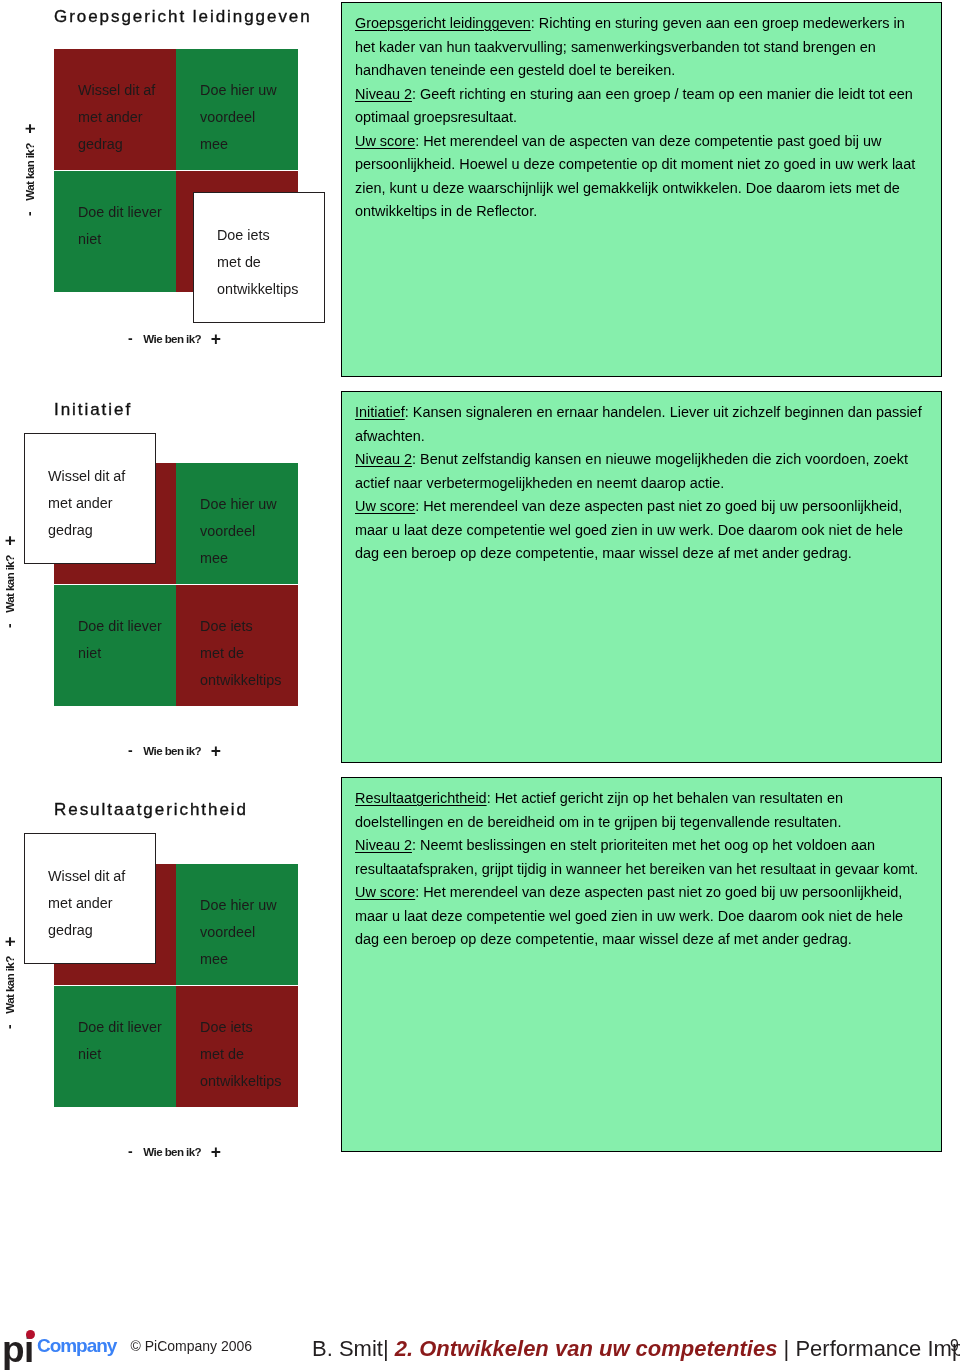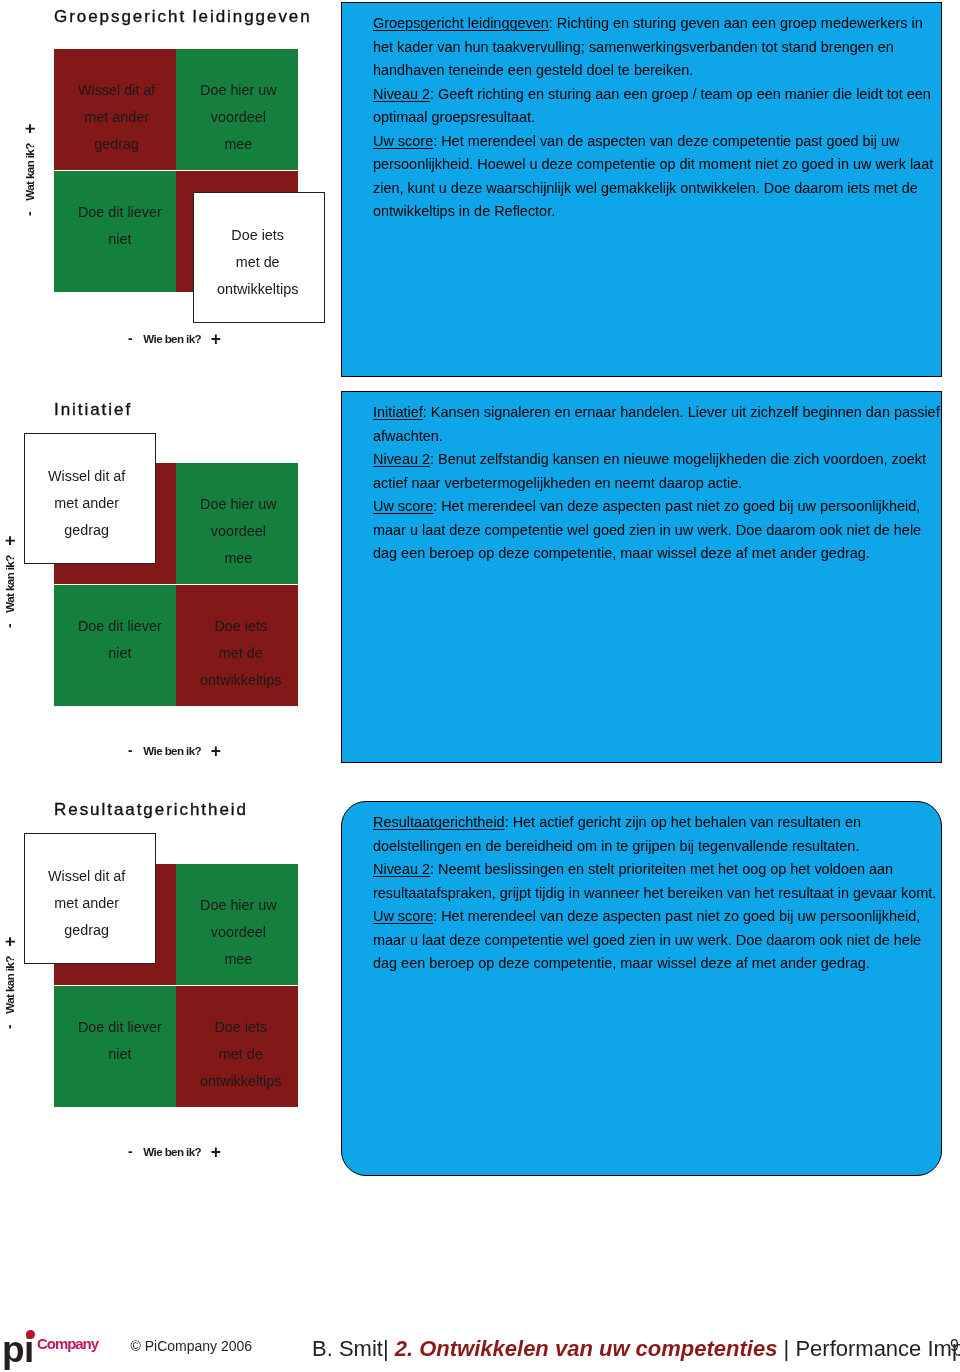--- a/index.html
+++ b/index.html
@@ -15,46 +15,46 @@
     letter-spacing:1.95px;color:#111111;white-space:nowrap;-webkit-text-stroke:0.35px #111111;}
 
   
   .matrix{position:absolute;width:244px;height:244px;}
   .cell{position:absolute;width:121.5px;height:121.2px;box-sizing:border-box;}
   .cell.tl{left:0;top:0;}
   .cell.tr{left:122.1px;top:0;}
   .cell.bl{left:0;top:121.9px;}
   .cell.br{left:122.1px;top:121.9px;}
   .cell .ct{position:absolute;left:24px;top:28px;font-size:14.35px;line-height:27px;color:#1c1a1a;}
-  .ln{display:block;white-space:nowrap;text-align:center;}
+  .ln{display:block;white-space:nowrap;}
   .dark{background:#821818;}
   .light{background:#15803d;}
 
   
   .overlay{position:absolute;width:132px;height:131px;background:#fff;border:1.6px solid #231f20;box-sizing:border-box;z-index:3;}
   .overlay .ct{position:absolute;left:23px;top:29px;font-size:14.35px;line-height:27px;color:#1c1a1a;}
 
   
   .axlbl{position:absolute;white-space:nowrap;font-family:"Liberation Sans",sans-serif;
      font-size:11.6px;font-weight:600;letter-spacing:-0.6px;color:#1a1a1a;line-height:1;}
   .axlbl .plus{font-size:17.5px;position:relative;top:1.7px;letter-spacing:0;margin-left:7px;}
   .axlbl .minus{font-size:14px;font-weight:700;letter-spacing:0;position:relative;top:-0.5px;margin-right:8px;}
   .yaxis{transform:rotate(-90deg);transform-origin:left top;}
 
   
-  .panel{position:absolute;left:341px;width:601px;border:1.5px solid #000;box-sizing:border-box;background:#0ea5e9;padding-left:18px;}
+  .panel{position:absolute;left:341px;width:601px;border:1.5px solid #000;box-sizing:border-box;background:#86efac;}
   .panel .inner{padding:9px 0 0 13px;width:572px;}
   .panel p{margin:0;font-size:14.45px;line-height:23.5px;color:#000;text-align:left;}
   .panel u{text-decoration:underline;text-underline-offset:1.5px;text-decoration-thickness:1px;}
 
   
   .footer{position:absolute;left:0;top:0px;width:960px;height:1372px;}
   .logo{position:absolute;left:0;top:0;width:130px;height:60px;}
   .logo .pi{position:absolute;left:2px;top:1330.5px;font-family:"Liberation Sans",sans-serif;font-size:37px;font-weight:700;color:#231f20;letter-spacing:-0.5px;line-height:1;}
-  .logo .cmp{position:absolute;left:37px;top:1335.5px;font-family:"Liberation Sans",sans-serif;font-size:15px;font-weight:700;color:#be185d;letter-spacing:-1.05px;line-height:1;}
+  .logo .cmp{position:absolute;left:37px;top:1335.5px;font-family:"Liberation Sans",sans-serif;font-size:19px;font-weight:700;color:#3b82f6;letter-spacing:-1.05px;line-height:1;}
   .dot{position:absolute;left:25.5px;top:1330px;width:9.3px;height:9.3px;border-radius:50%;background:#b5102c;}
   .copy{position:absolute;left:130.5px;top:1337.5px;font-family:"Liberation Sans",sans-serif;font-size:14px;color:#231f20;}
   .fline{position:absolute;left:312px;top:1336px;font-family:"Liberation Sans",sans-serif;font-size:22px;color:#231f20;white-space:nowrap;}
   .fline .chap{color:#8a1a1a;font-weight:700;font-style:italic;}
   .pagenum{position:absolute;right:1px;top:1337px;font-family:"Liberation Sans",sans-serif;font-size:16px;color:#231f20;}
 </style>
 </head>
 <body>
 
 <div class="page">
@@ -190,21 +190,21 @@
     <div class="overlay tl" style="left:24px;top:833px;">
         <div class="ct">
           <span class="ln">Wissel dit af</span>
           <span class="ln">met ander</span>
           <span class="ln">gedrag</span>
         </div>
       </div>
 
     <div class="axlbl xaxis" style="left:128px;top:1142px;"><span class="minus">-</span> <span>Wie ben ik?</span> <span class="plus">+</span></div>
 
-    <div class="panel" style="top:801px;height:375px;border-radius:25px;">
+    <div class="panel" style="top:777px;height:375px;">
       <div class="inner">
         <p><u>Resultaatgerichtheid</u><span>: Het actief gericht zijn op het behalen van resultaten en doelstellingen en de bereidheid om in te grijpen bij tegenvallende resultaten.</span></p>
         <p><u>Niveau 2</u><span>: Neemt beslissingen en stelt prioriteiten met het oog op het voldoen aan resultaatafspraken, grijpt tijdig in wanneer het bereiken van het resultaat in gevaar komt.</span></p>
         <p><u>Uw score</u><span>: Het merendeel van deze aspecten past niet zo goed bij uw persoonlijkheid, maar u laat deze competentie wel goed zien in uw werk. Doe daarom ook niet de hele dag een beroep op deze competentie, maar wissel deze af met ander gedrag.</span></p>
       </div>
     </div>
   </div>
 
   <div class="footer">
     <div class="logo">

